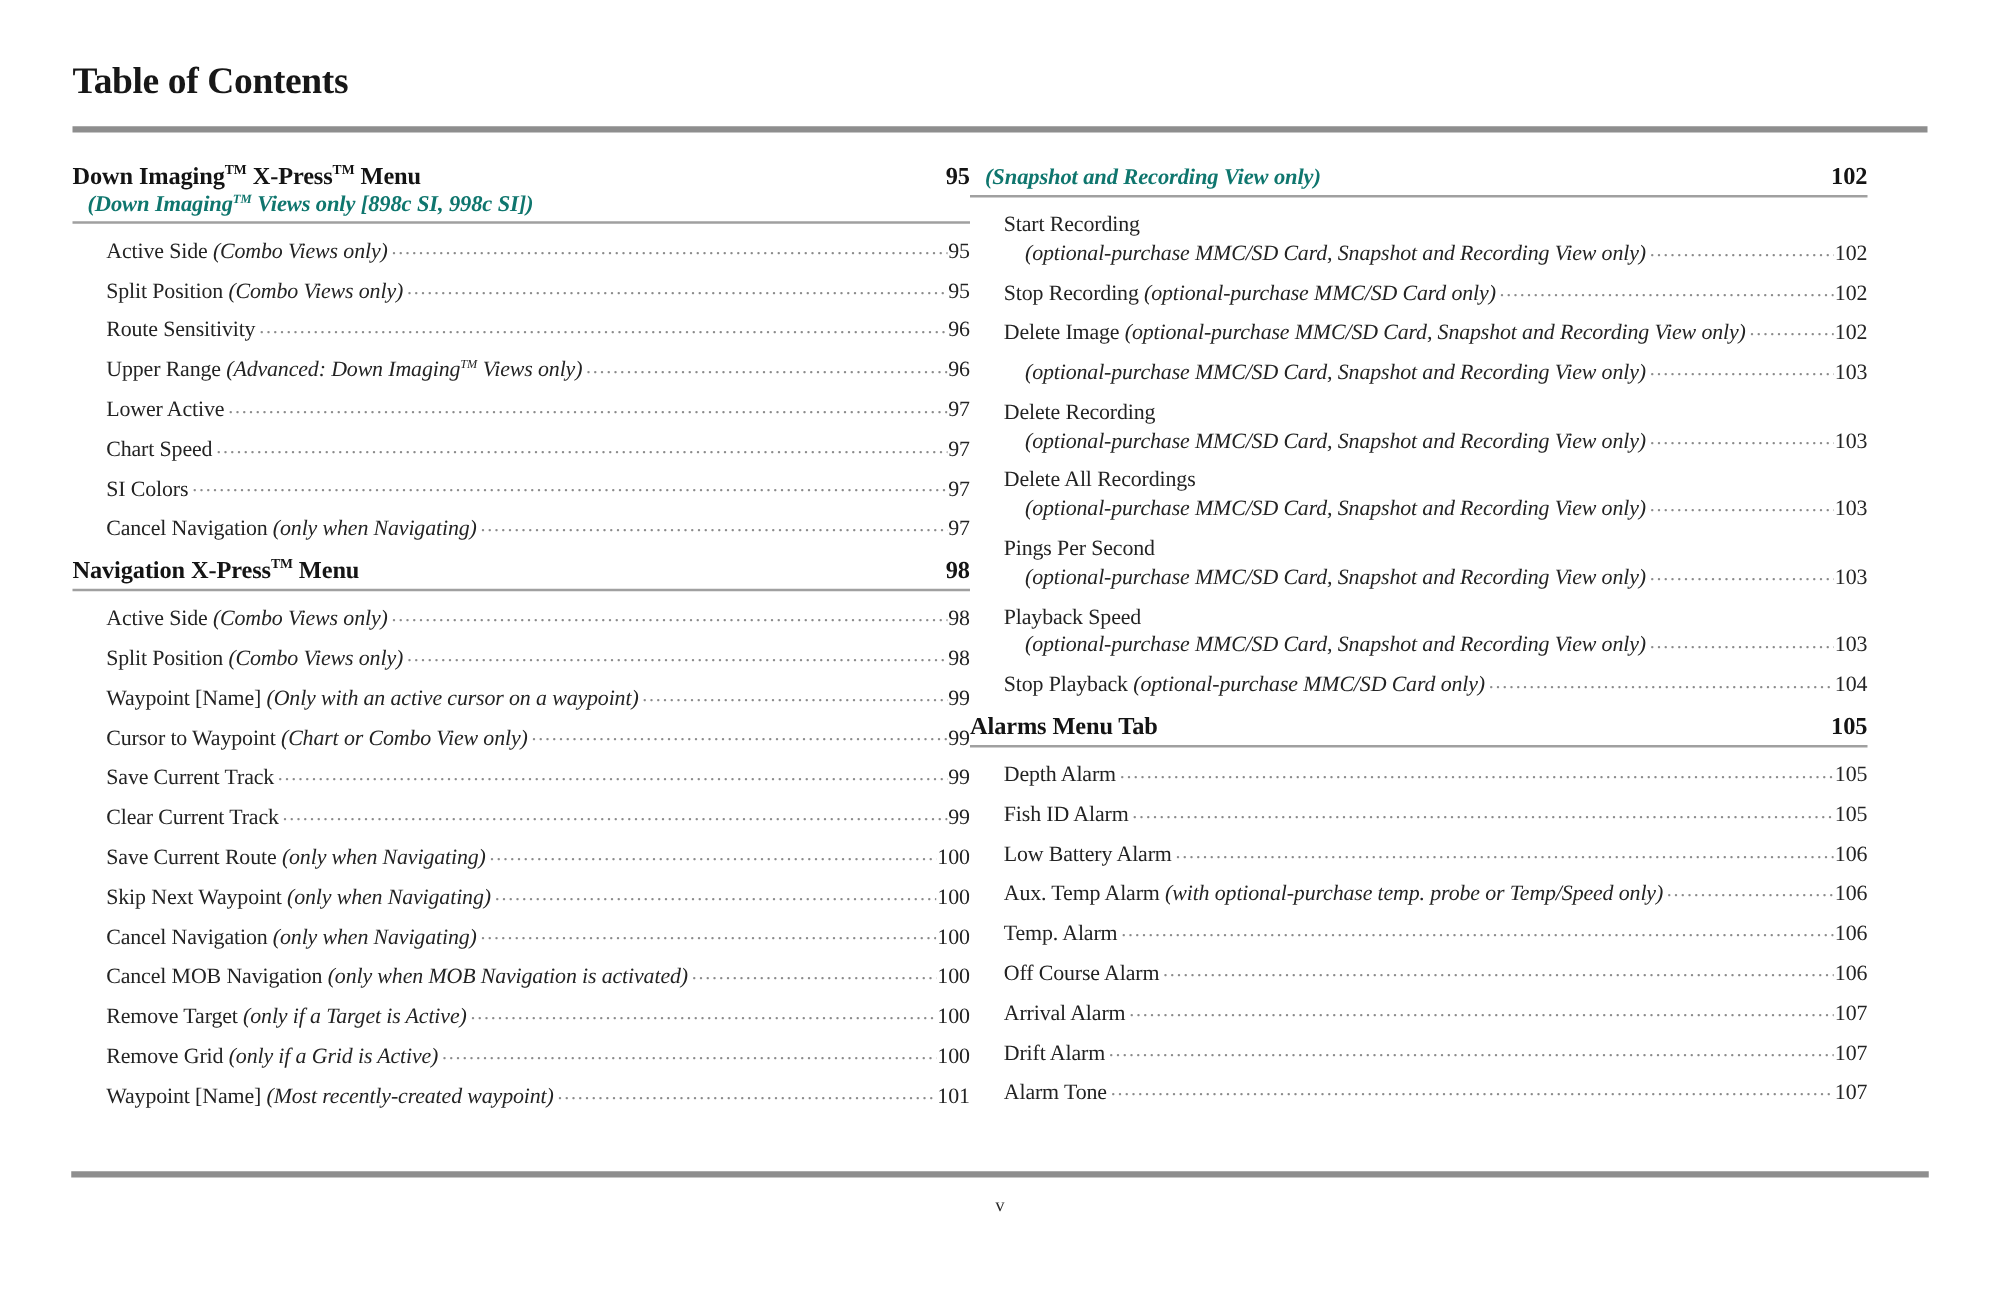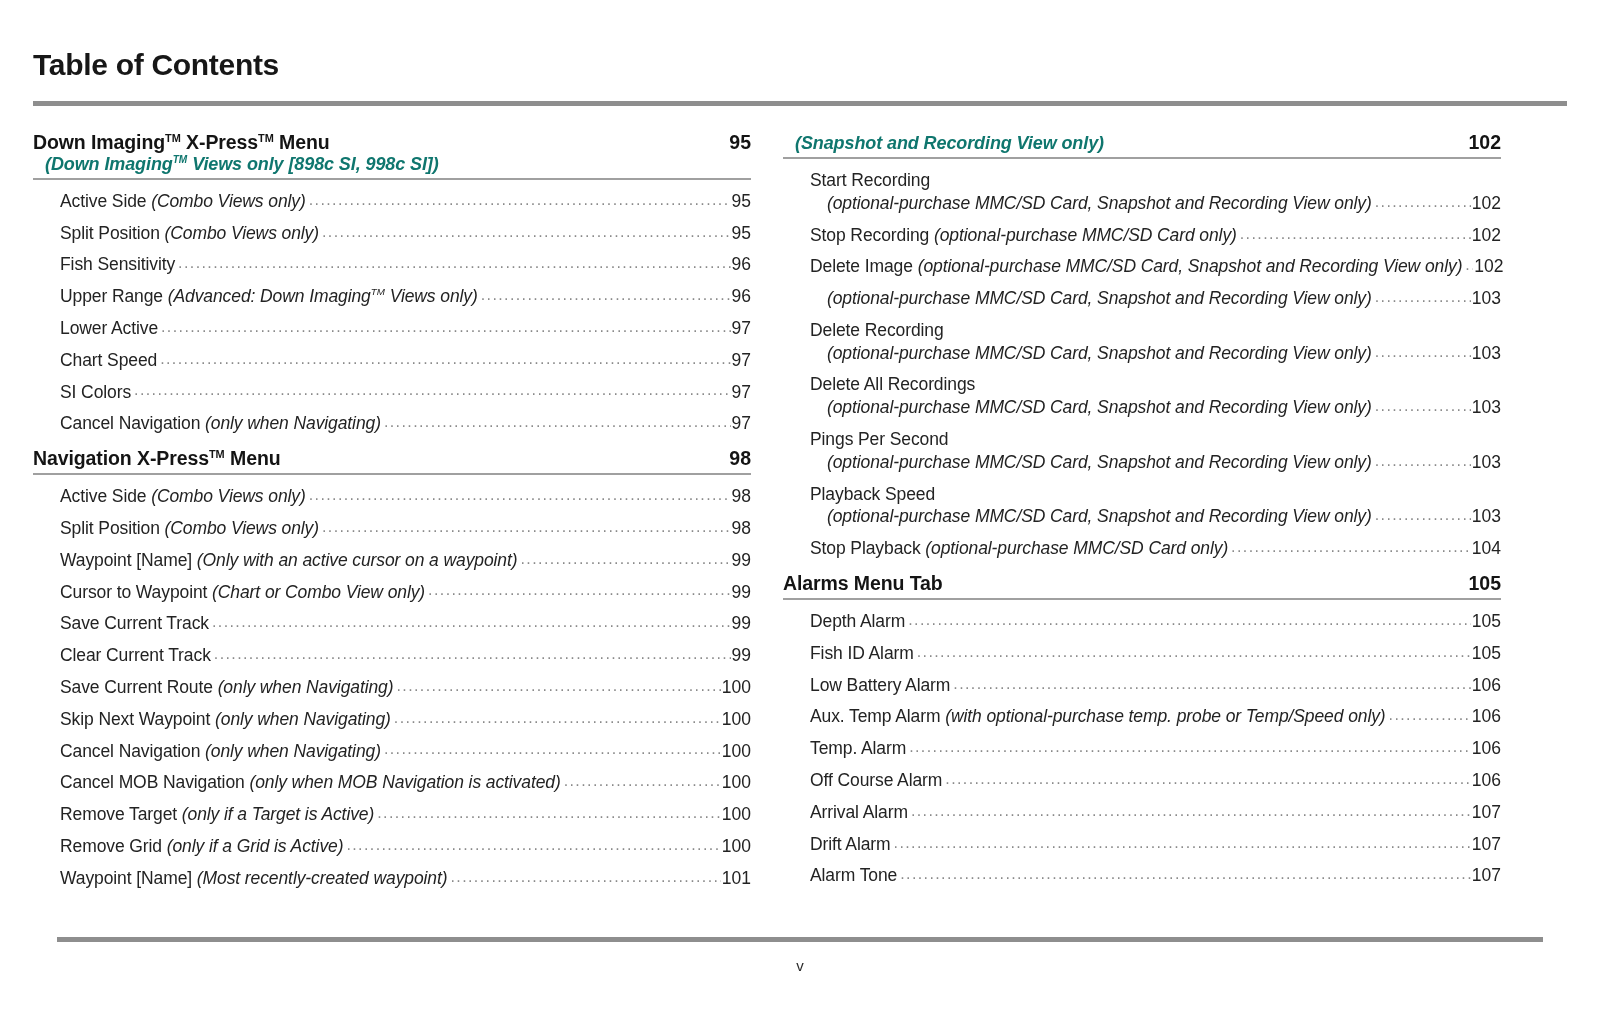--- a/index.html
+++ b/index.html
@@ -14,21 +14,22 @@
     color: #1a1a1a;
     position: relative;
     overflow: hidden;
   }
 
   .page {
     position: relative;
     width: 1600px;
     height: 1035px;
     box-sizing: border-box;
-    padding: 0 33px;
+    padding: 0 58px;
+    font-family: Liberation Serif, serif;
   }
 
   
   .page-title {
     font-size: 30px;
     font-weight: bold;
     letter-spacing: -0.3px;
     padding-top: 50px;
     line-height: 1.0;
     color: #171717;
@@ -37,21 +38,20 @@
   .top-rule {
     margin-top: 21px;
     height: 5px;
     background: #8e8e8e;
   }
 
   
   .columns {
     display: flex;
     margin-top: 16px;
-    gap: 32px;
   }
   .col {
     width: 718px;
     flex: 0 0 718px;
   }
 
   
   .section {
     margin-bottom: 2px;
   }
@@ -194,21 +194,21 @@
             <span class="entry-text">Active Side <span class="ital">(Combo Views only)</span></span>
             <span class="dots">................................................................................................................................................................</span>
             <span class="entry-page">95</span>
           </div>
           <div class="entry">
             <span class="entry-text">Split Position <span class="ital">(Combo Views only)</span></span>
             <span class="dots">................................................................................................................................................................</span>
             <span class="entry-page">95</span>
           </div>
           <div class="entry">
-            <span class="entry-text">Fish Sensitivity</span>
+            <span class="entry-text">Route Sensitivity</span>
             <span class="dots">................................................................................................................................................................</span>
             <span class="entry-page">96</span>
           </div>
           <div class="entry">
             <span class="entry-text">Upper Range <span class="ital">(Advanced: Down Imaging<sup class="tm">TM</sup> Views only)</span></span>
             <span class="dots">................................................................................................................................................................</span>
             <span class="entry-page">96</span>
           </div>
           <div class="entry">
             <span class="entry-text">Lower Active</span>

